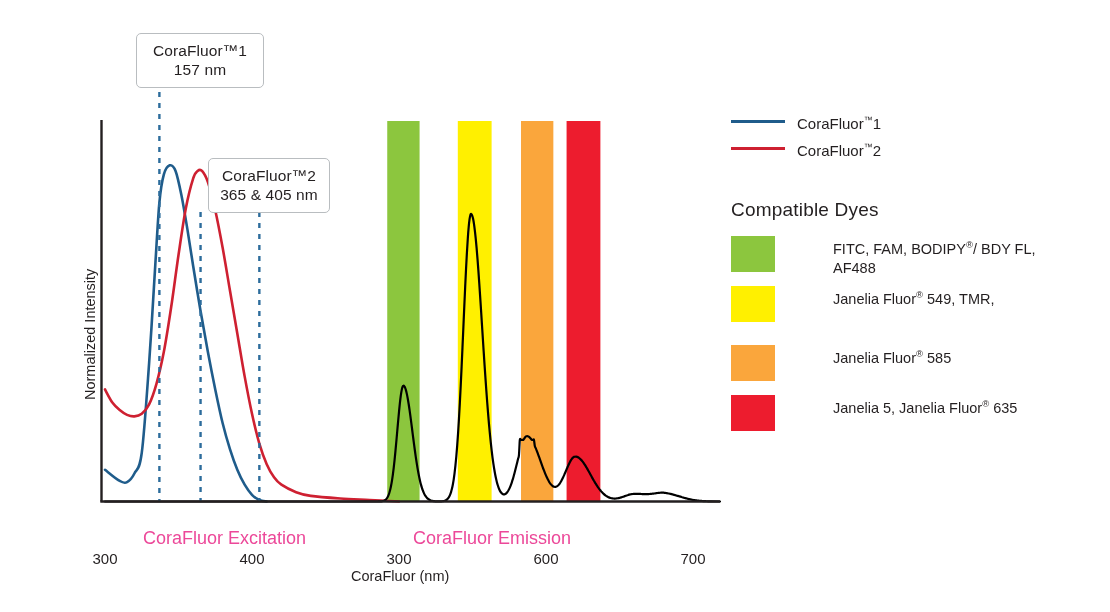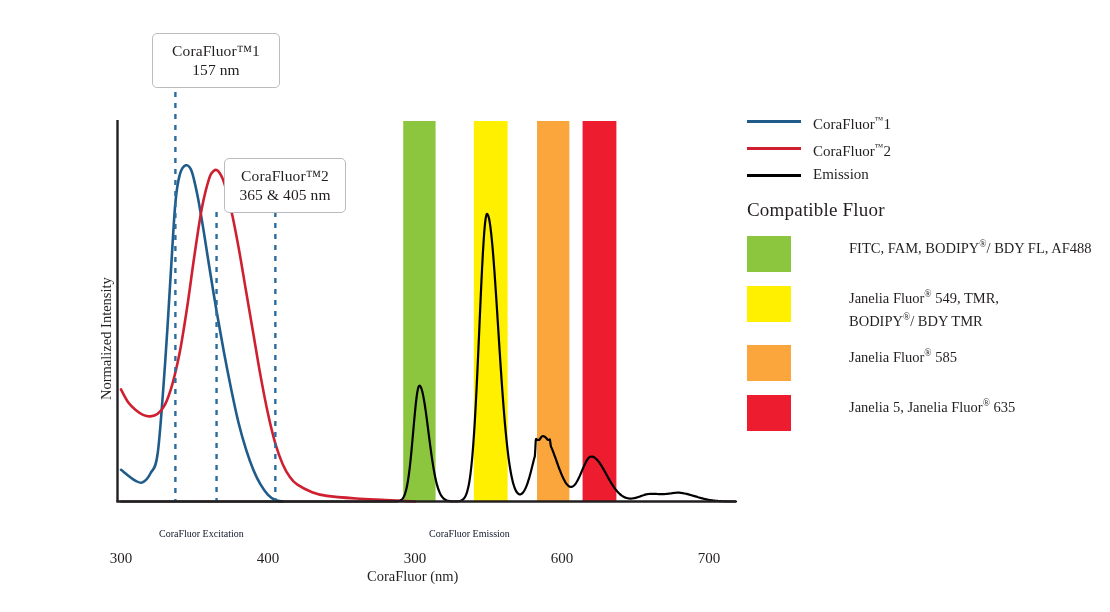--- a/index.html
+++ b/index.html
@@ -1,39 +1,39 @@
 <!DOCTYPE html>
 <html><head>
 <meta charset="utf-8">
 <style>
   html,body{margin:0;padding:0;}
   body{
     width:1110px;height:612px;background:#ffffff;
     font-family:"Liberation Sans", sans-serif;
     color:#231f20;overflow:hidden;position:relative;
   }
-  #figure{position:absolute;left:16px;top:0;width:1016px;height:612px;font-family:Liberation Serif, serif;}
+  #figure{position:absolute;left:0;top:0;width:1016px;height:612px;}
 
   
   .callout{
     position:absolute;box-sizing:border-box;
     border:1px solid #b9bdc0;border-radius:5px;background:#ffffff;
     text-align:center;color:#231f20;
     font-size:15.5px;line-height:19px;padding:7px 10px 8px;
     letter-spacing:.1px;
   }
   .callout .l2{display:block;}
 
   
   .tick{
     position:absolute;font-size:15px;color:#231f20;
     text-align:center;width:60px;margin-top:44px;
   }
   .axis-sub{
-    position:absolute;font-size:10px;color:#0f172a;
+    position:absolute;font-size:18px;color:#ec4899;
     text-align:right;white-space:nowrap;
   }
   .axis-title{
     position:absolute;font-size:14.5px;color:#231f20;
     text-align:center;white-space:nowrap;
   }
   .ylabel{
     position:absolute;font-size:14.5px;color:#231f20;
     white-space:nowrap;transform-origin:0 0;transform:rotate(-90deg);
   }
@@ -114,42 +114,35 @@
       <span class="legend-label">
         <span>CoraFluor</span><sup>™</sup><span>1</span>
       </span>
     </div>
     <div class="legend-row">
       <span class="legend-line" style="background:#CE2031;"></span>
       <span class="legend-label">
         <span>CoraFluor</span><sup>™</sup><span>2</span>
       </span>
     </div>
-    <div class="legend-row">
-      <span class="legend-line" style="background:#000000;height:2.8px;"></span>
-      <span class="legend-label">
-        <span>Emission</span>
-      </span>
-    </div>
   </div>
 
-  <div class="dyes-title">Compatible Fluor</div>
+  <div class="dyes-title">Compatible Dyes</div>
 
   <div class="dye-row" style="top:236px;">
     <span class="dye-swatch" style="background:#8CC63E;"></span>
     <span class="dye-label">
       <span>FITC, FAM, BODIPY</span><sup>®</sup><span>/ BDY FL, AF488</span>
     </span>
   </div>
 
   <div class="dye-row" style="top:286px;">
     <span class="dye-swatch" style="background:#FFF000;"></span>
     <span class="dye-label">
       <span>Janelia Fluor</span><sup>®</sup><span> 549, TMR,</span>
-      <span class="l2"><span>BODIPY</span><sup>®</sup><span>/ BDY TMR</span></span>
     </span>
   </div>
 
   <div class="dye-row" style="top:345px;">
     <span class="dye-swatch" style="background:#FAA63C;"></span>
     <span class="dye-label">
       <span>Janelia Fluor</span><sup>®</sup><span> 585</span>
     </span>
   </div>
 

